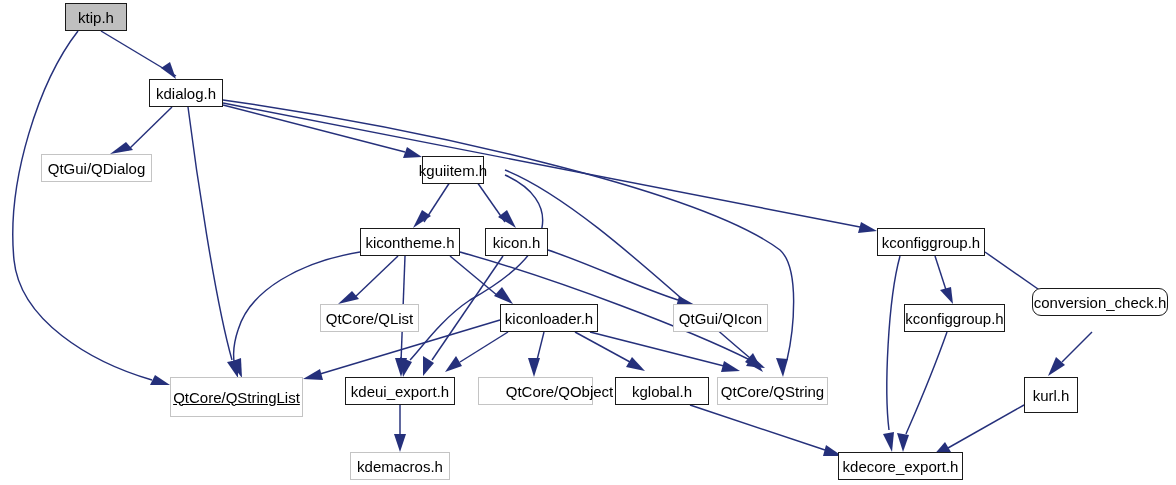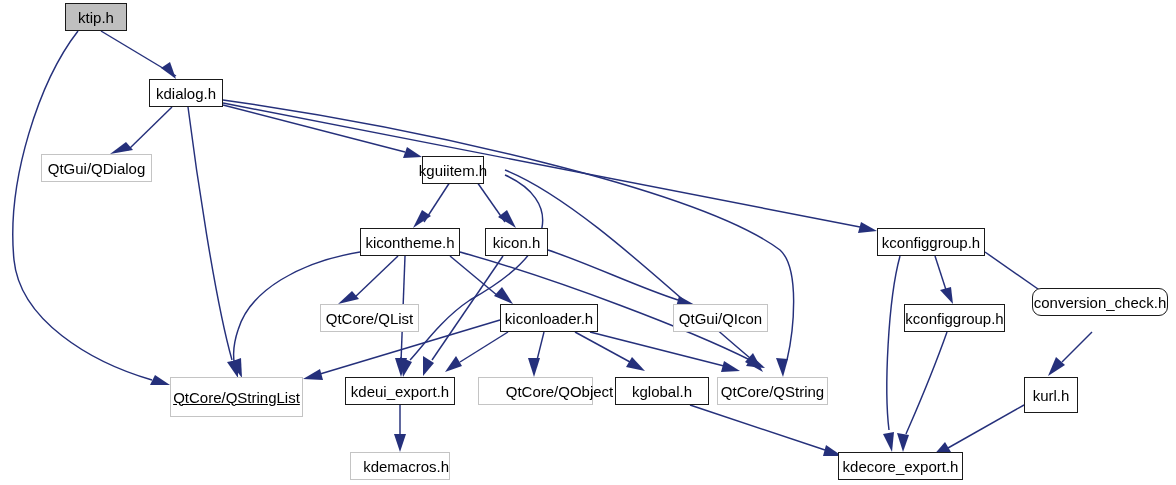--- a/index.html
+++ b/index.html
@@ -176,20 +176,20 @@
     </div>
   <div class="nodebox strong" style="left:615px;top:377px;width:94px;height:28px;">
       <span class="nodelabel">kglobal.h</span>
     </div>
   <div class="nodebox" style="left:717px;top:377px;width:111px;height:28px;">
       <span class="nodelabel">QtCore/QString</span>
     </div>
   <div class="nodebox strong" style="left:1024px;top:377px;width:54px;height:36px;">
       <span class="nodelabel">kurl.h</span>
     </div>
-  <div class="nodebox" style="left:350px;top:452px;width:100px;height:28px;justify-content:flex-end;">
+  <div class="nodebox" style="left:350px;top:452px;width:100px;height:28px;">
       <span class="nodelabel">kdemacros.h</span>
     </div>
   <div class="nodebox strong" style="left:838px;top:452px;width:125px;height:28px;">
       <span class="nodelabel">kdecore_export.h</span>
     </div>
 
 </div>
 
 </body></html>

